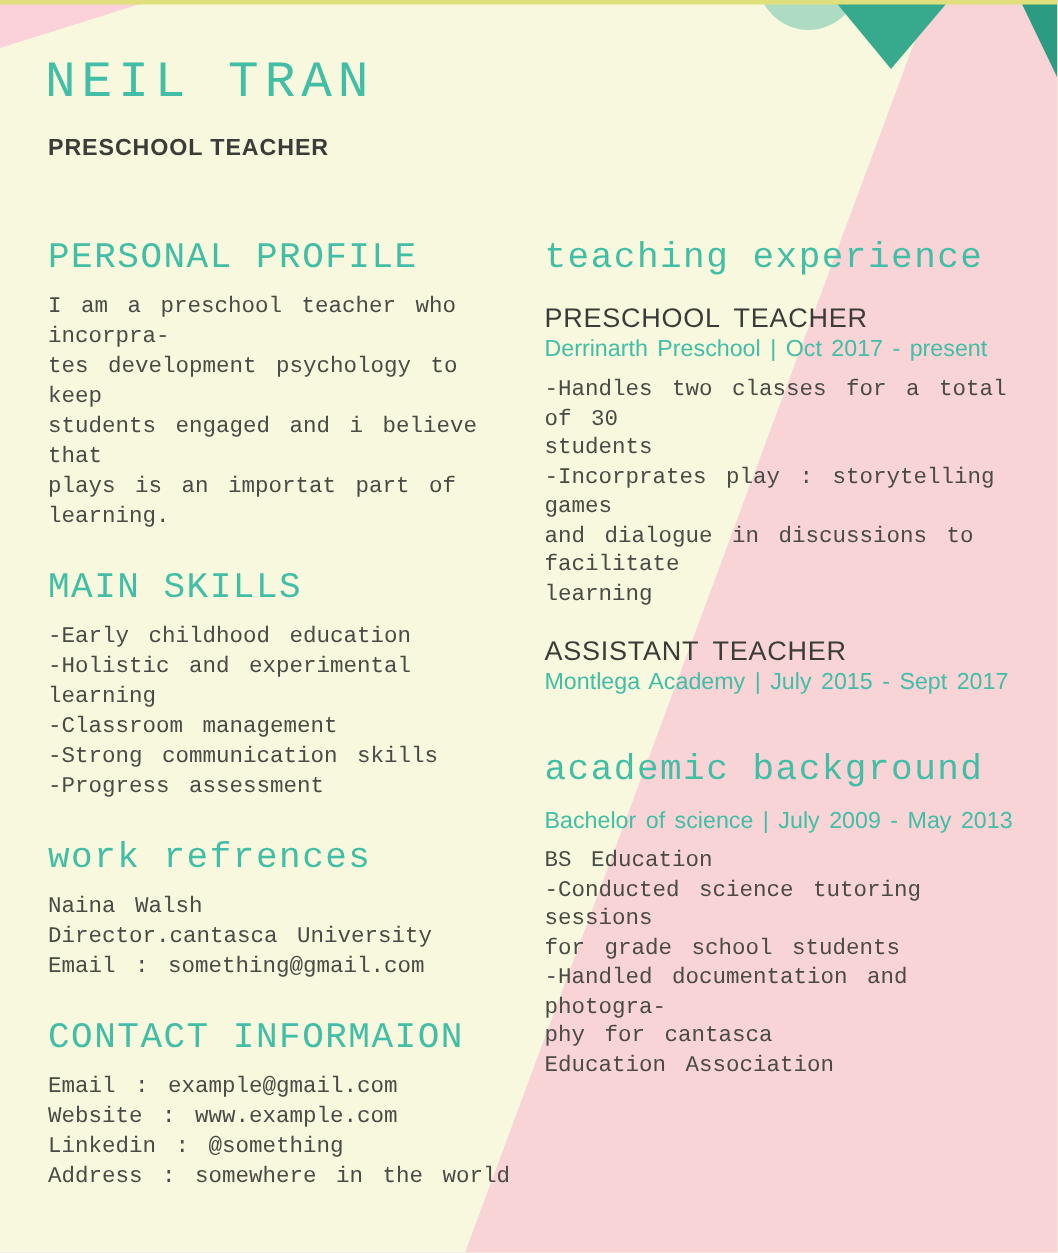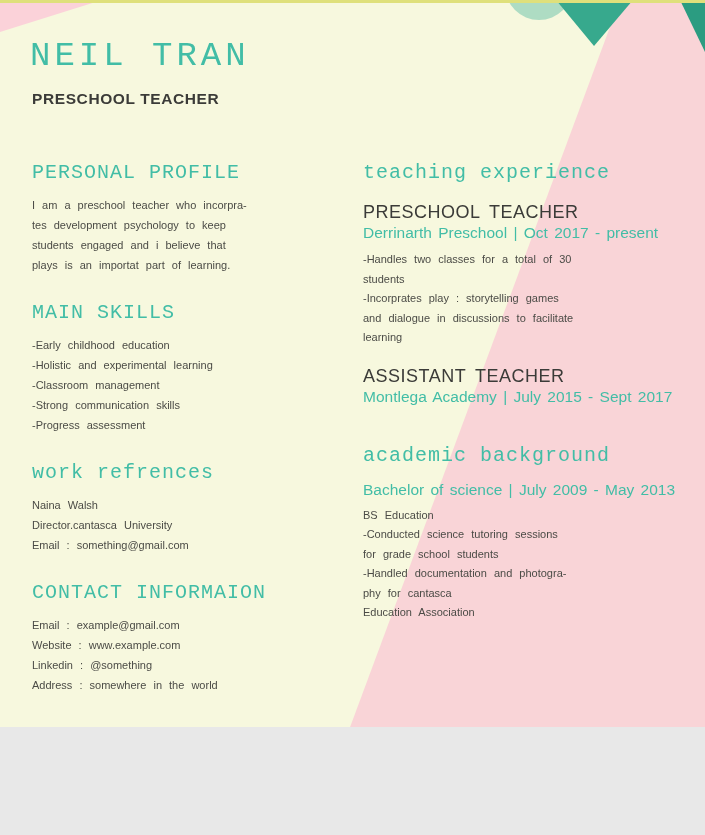--- a/index.html
+++ b/index.html
@@ -1,18 +1,18 @@
 <!DOCTYPE html>
 <html style="--cream: #f7f8de; --pink: #f9d4d7; --pink-corner: #fbd2d9; --mint: #aedcc3; --teal-shape: #37a98d; --teal-dark: #2b9c81; --top-line: #dfe07b; --accent: #42bda6; --text: #4b4b46; --dark: #3b3b38;"><head>
 <meta charset="utf-8">
 <style>
   html,body{margin:0;padding:0;background:#e8e8e8;}
   .page{
     position:relative;
-    width:705px;height:727px;
+    width:705px;height:835px;
     background:var(--cream,#f7f8de);
     overflow:hidden;
     font-family:"Liberation Sans","DejaVu Sans",sans-serif;
     color:var(--text,#4b4b46);
   }
   svg.bg{position:absolute;inset:0;display:block;}
   .content{position:absolute;inset:0;}
 
   .name{
     position:absolute;left:30px;top:36px;
@@ -26,28 +26,29 @@
     font-size:15.5px;font-weight:bold;letter-spacing:0.6px;
     color:var(--dark,#3b3b38);white-space:nowrap;
   }
 
   .col{position:absolute;top:160px;}
   .col.left{left:32px;width:322px;}
   .col.right{left:363px;width:322px;}
 
   .section-h{
     font-family:"Liberation Mono","DejaVu Sans Mono",monospace;
-    font-size:20px;line-height:26px;letter-spacing:1px;
+    font-size:24px;line-height:26px;letter-spacing:1px;
     color:var(--accent,#42bda6);font-weight:400;
     margin:0 0 9px 0;white-space:nowrap;
   }
   .body-text{
-    font-size:11px;line-height:20px;margin:0;
+    font-size:15px;line-height:20px;margin:0;
     white-space:pre-line;word-spacing:4px;
     color:var(--text,#4b4b46);
+    font-family:Liberation Mono, monospace;
   }
   .sec{margin:0 0 25px 0;}
 
   .exp-h{margin-bottom:15px;}
   .job{margin:0 0 17px 0;}
   .job-title{
     font-size:18px;line-height:23px;letter-spacing:0.5px;
     word-spacing:4px;color:var(--dark,#3b3b38);margin:0;font-weight:400;
     white-space:nowrap;
   }

